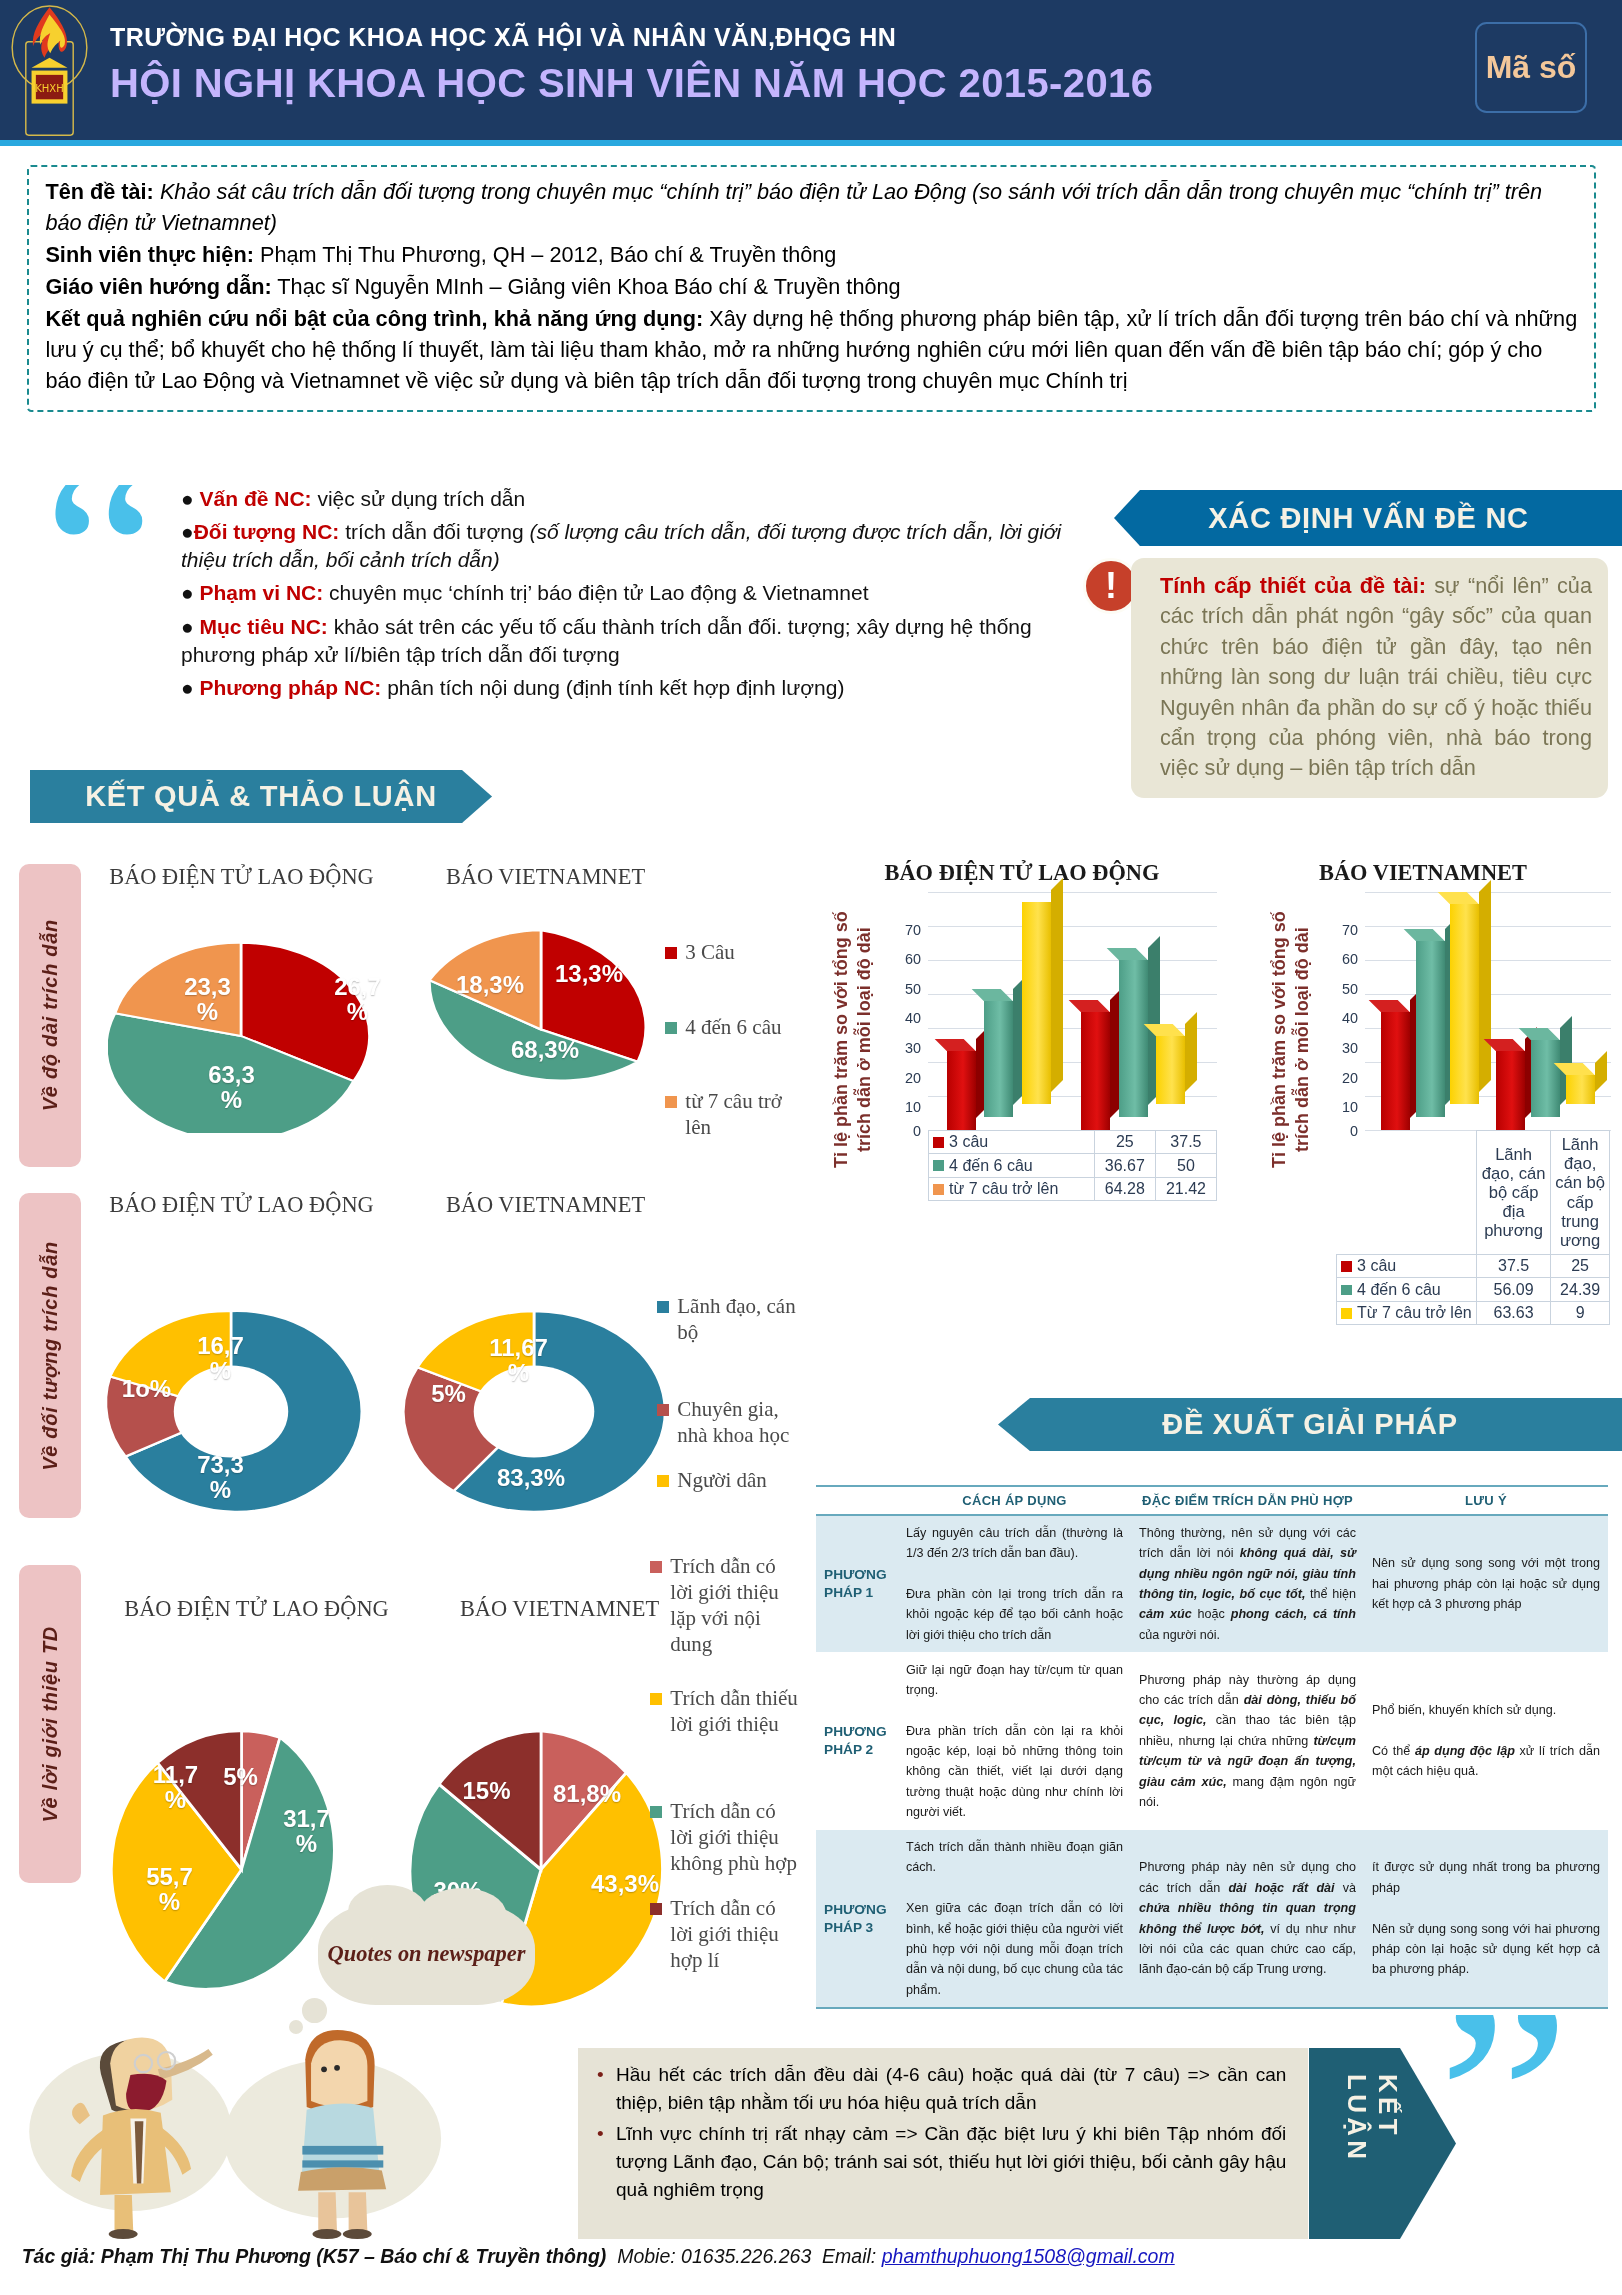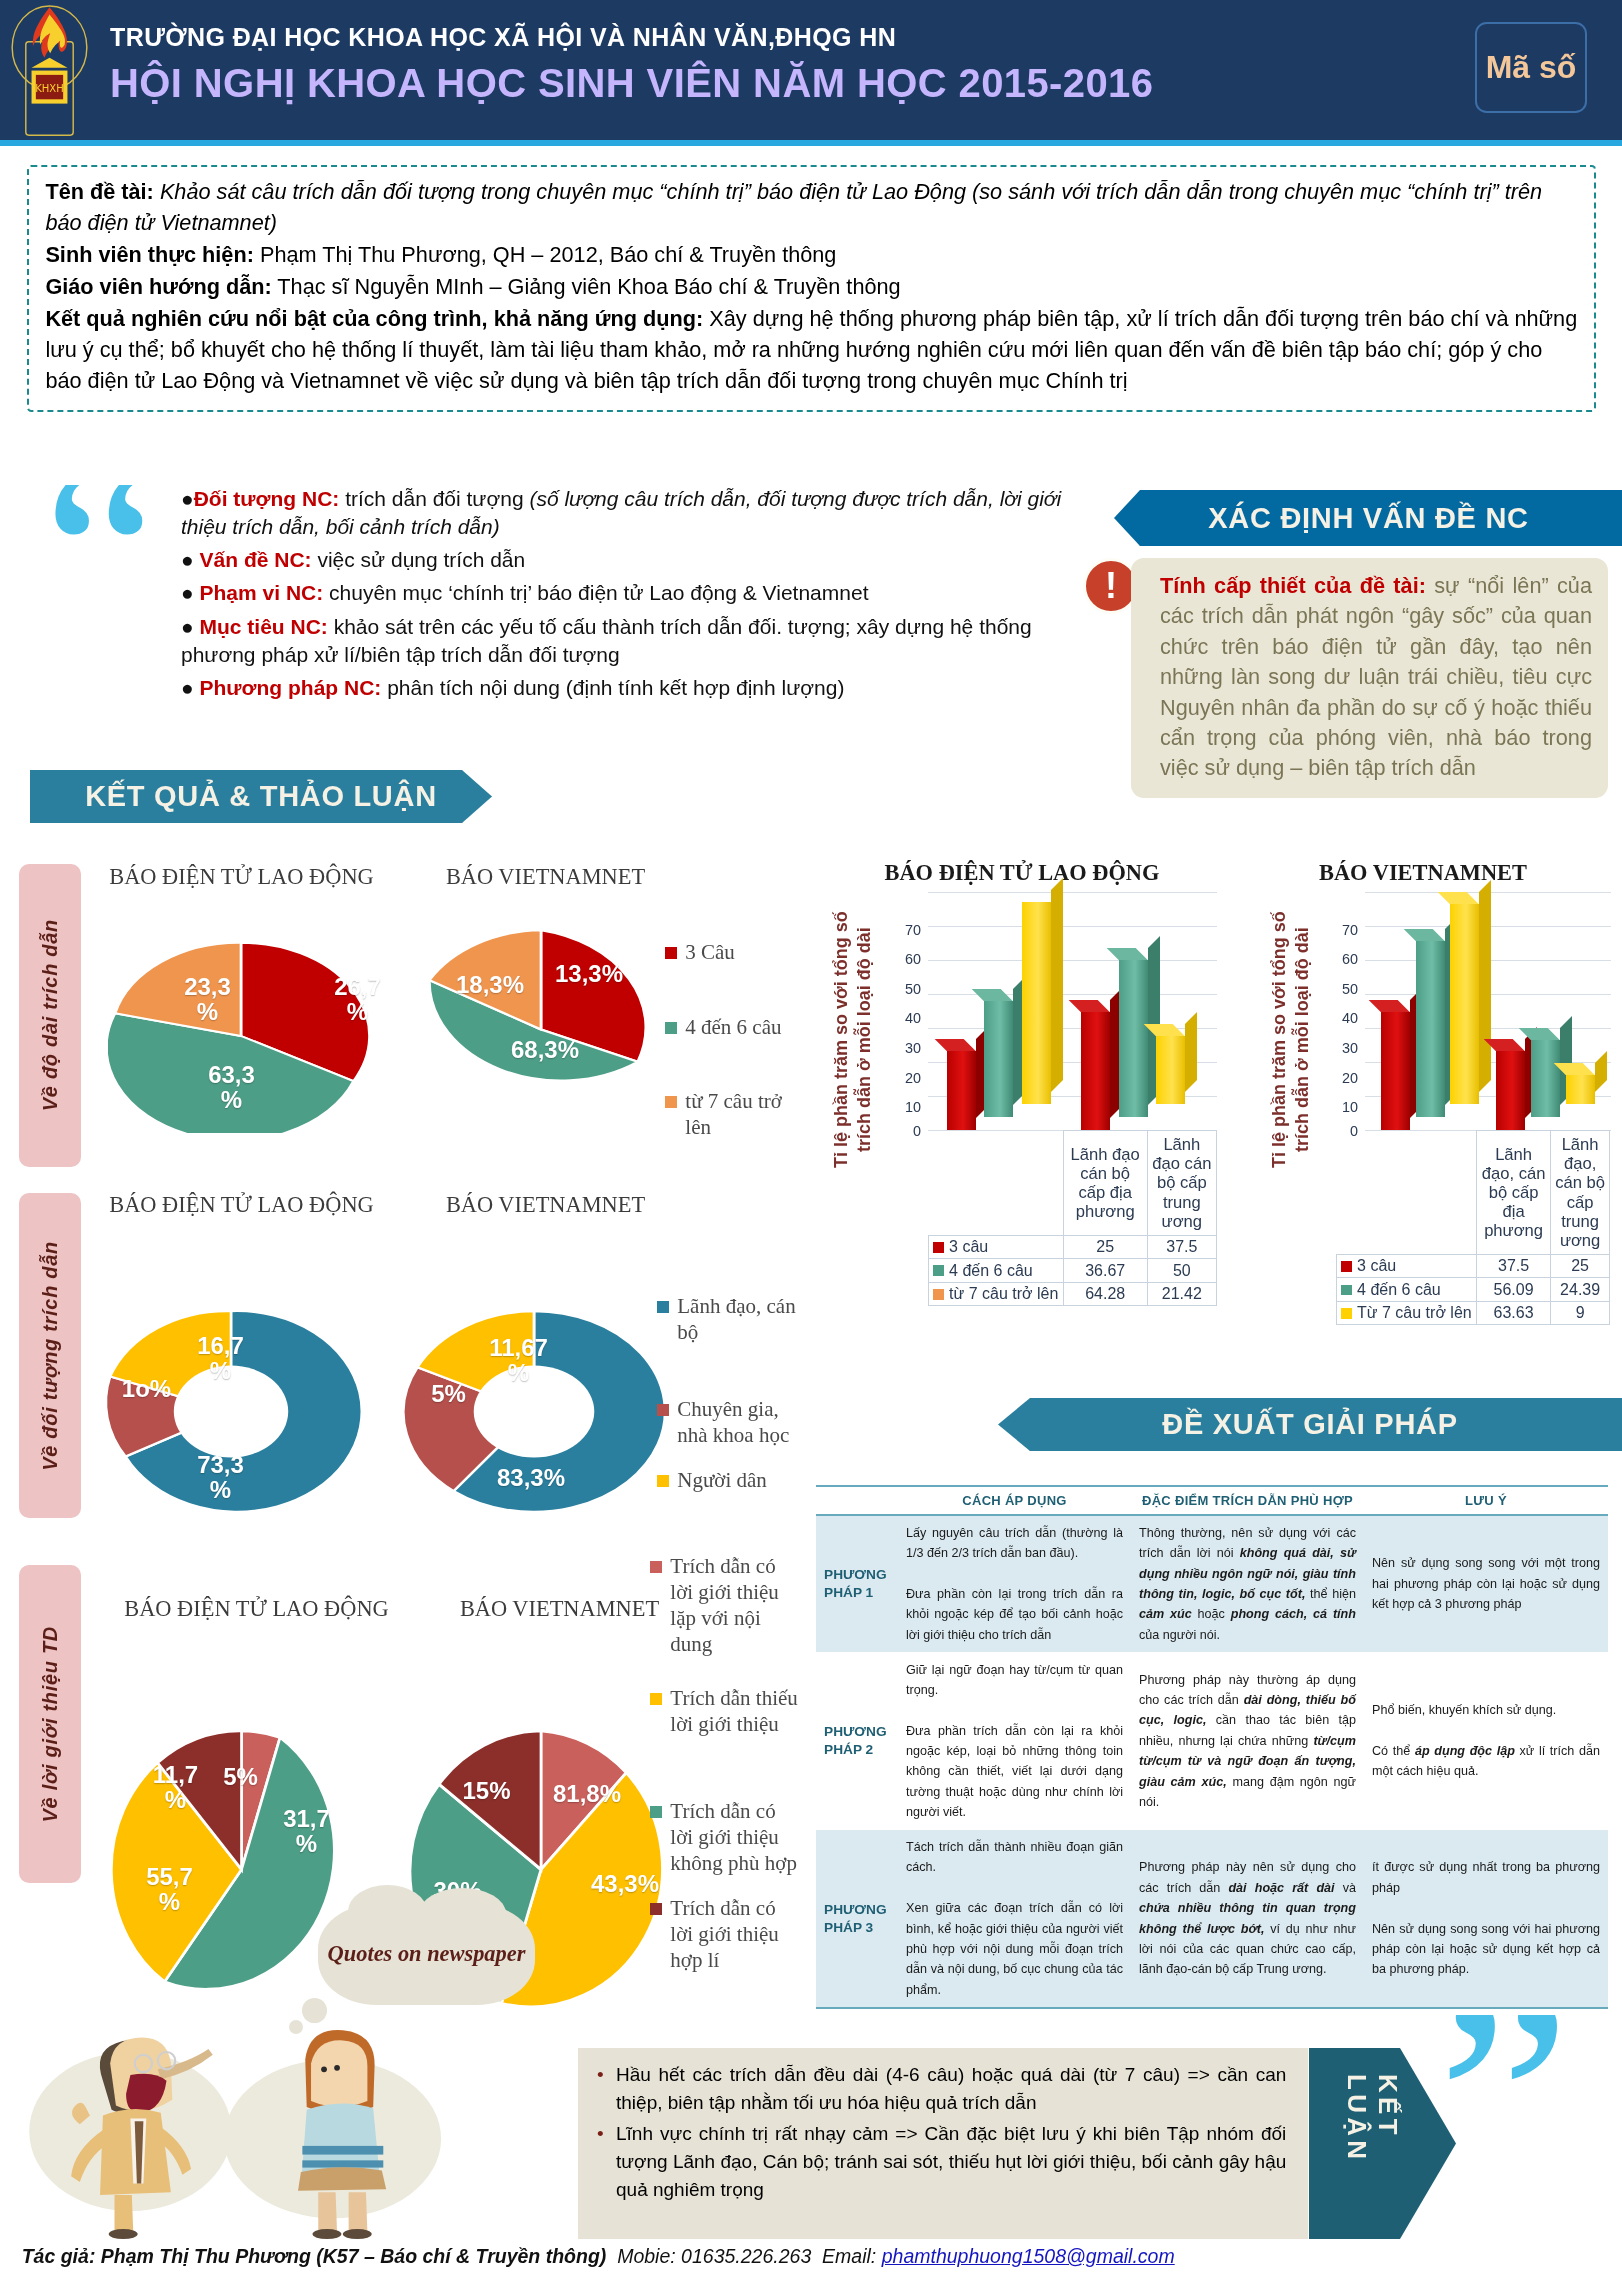--- a/index.html
+++ b/index.html
@@ -237,22 +237,22 @@
     <span>Thạc sĩ Nguyễn MInh – Giảng viên Khoa Báo chí &amp; Truyền thông</span>
   </p>
   <p class="abs-line">
     <span class="abs-lab">Kết quả nghiên cứu nổi bật của công trình, khả năng ứng dụng:</span>
     <span>Xây dựng hệ thống phương pháp biên tập, xử lí trích dẫn đối tượng trên báo chí và những lưu ý cụ thể; bổ khuyết cho hệ thống lí thuyết, làm tài liệu tham khảo, mở ra những hướng nghiên cứu mới liên quan đến vấn đề biên tập báo chí; góp ý cho báo điện tử Lao Động và Vietnamnet về việc sử dụng và biên tập trích dẫn đối tượng trong chuyên mục Chính trị</span>
   </p>
 </div>
 
 <div class="quotemark">“</div>
 <div class="rq">
+  <p>● <span class="k">Vấn đề NC:</span><span> việc sử dụng trích dẫn</span></p>
   <p>●<span class="k">Đối tượng NC:</span><span> trích dẫn đối tượng </span><span class="it">(số lượng câu trích dẫn, đối tượng được trích dẫn, lời giới thiệu trích dẫn, bối cảnh trích dẫn)</span></p>
-  <p>● <span class="k">Vấn đề NC:</span><span> việc sử dụng trích dẫn</span></p>
   <p>● <span class="k">Phạm vi NC:</span><span> chuyên mục ‘chính trị’ báo điện tử Lao động &amp; Vietnamnet</span></p>
   <p>● <span class="k">Mục tiêu NC:</span><span> khảo sát trên các yếu tố cấu thành trích dẫn đối. tượng; xây dựng hệ thống phương pháp xử lí/biên tập trích dẫn đối tượng</span></p>
   <p>● <span class="k">Phương pháp NC:</span><span> phân tích nội dung (định tính kết hợp định lượng)</span></p>
 </div>
 
 <div class="banner-xd">XÁC ĐỊNH VẤN ĐỀ NC</div>
 <div class="excl">!</div>
 <div class="xd-box">
   <p><span class="k">Tính cấp thiết của đề tài:</span><span> sự “nổi lên” của các trích dẫn phát ngôn “gây sốc” của quan chức trên báo điện tử gần đây, tạo nên những làn song dư luận trái chiều, tiêu cực Nguyên nhân đa phần do sự cố ý hoặc thiếu cẩn trọng của phóng viên, nhà báo trong việc sử dụng – biên tập trích dẫn</span></p>
 </div>
@@ -356,25 +356,20 @@
         <div class="top" style="background:#6bb79f"></div>
     </div>
     <div class="bar" style="left:228px;bottom:26px;width:29px;height:68px;">
       <div class="face" style="background:linear-gradient(90deg,#fcd200,#ffe24d 55%,#e8bf00)"></div>
       <div class="side" style="background:#d4ae00"></div>
         <div class="top" style="background:#ffe14d"></div>
     </div>
   </div>
   <table class="bc-table" style="left:108px;top:270px;width:289px;">
     <tbody>
-        <tr>
-      <td class="lbl" style="border:none"></td>
-      <td class="cat">Lãnh đạo cán bộ cấp địa phương</td>
-      <td class="cat">Lãnh đạo cán bộ cấp trung ương</td>
-    </tr>
     <tr>
       <td class="lbl"><span class="sw2" style="background:#c00000"></span><span>3 câu</span></td>
       <td>25</td>
       <td>37.5</td>
     </tr>
     <tr>
       <td class="lbl"><span class="sw2" style="background:#4d9e87"></span><span>4 đến 6 câu</span></td>
       <td>36.67</td>
       <td>50</td>
     </tr>

